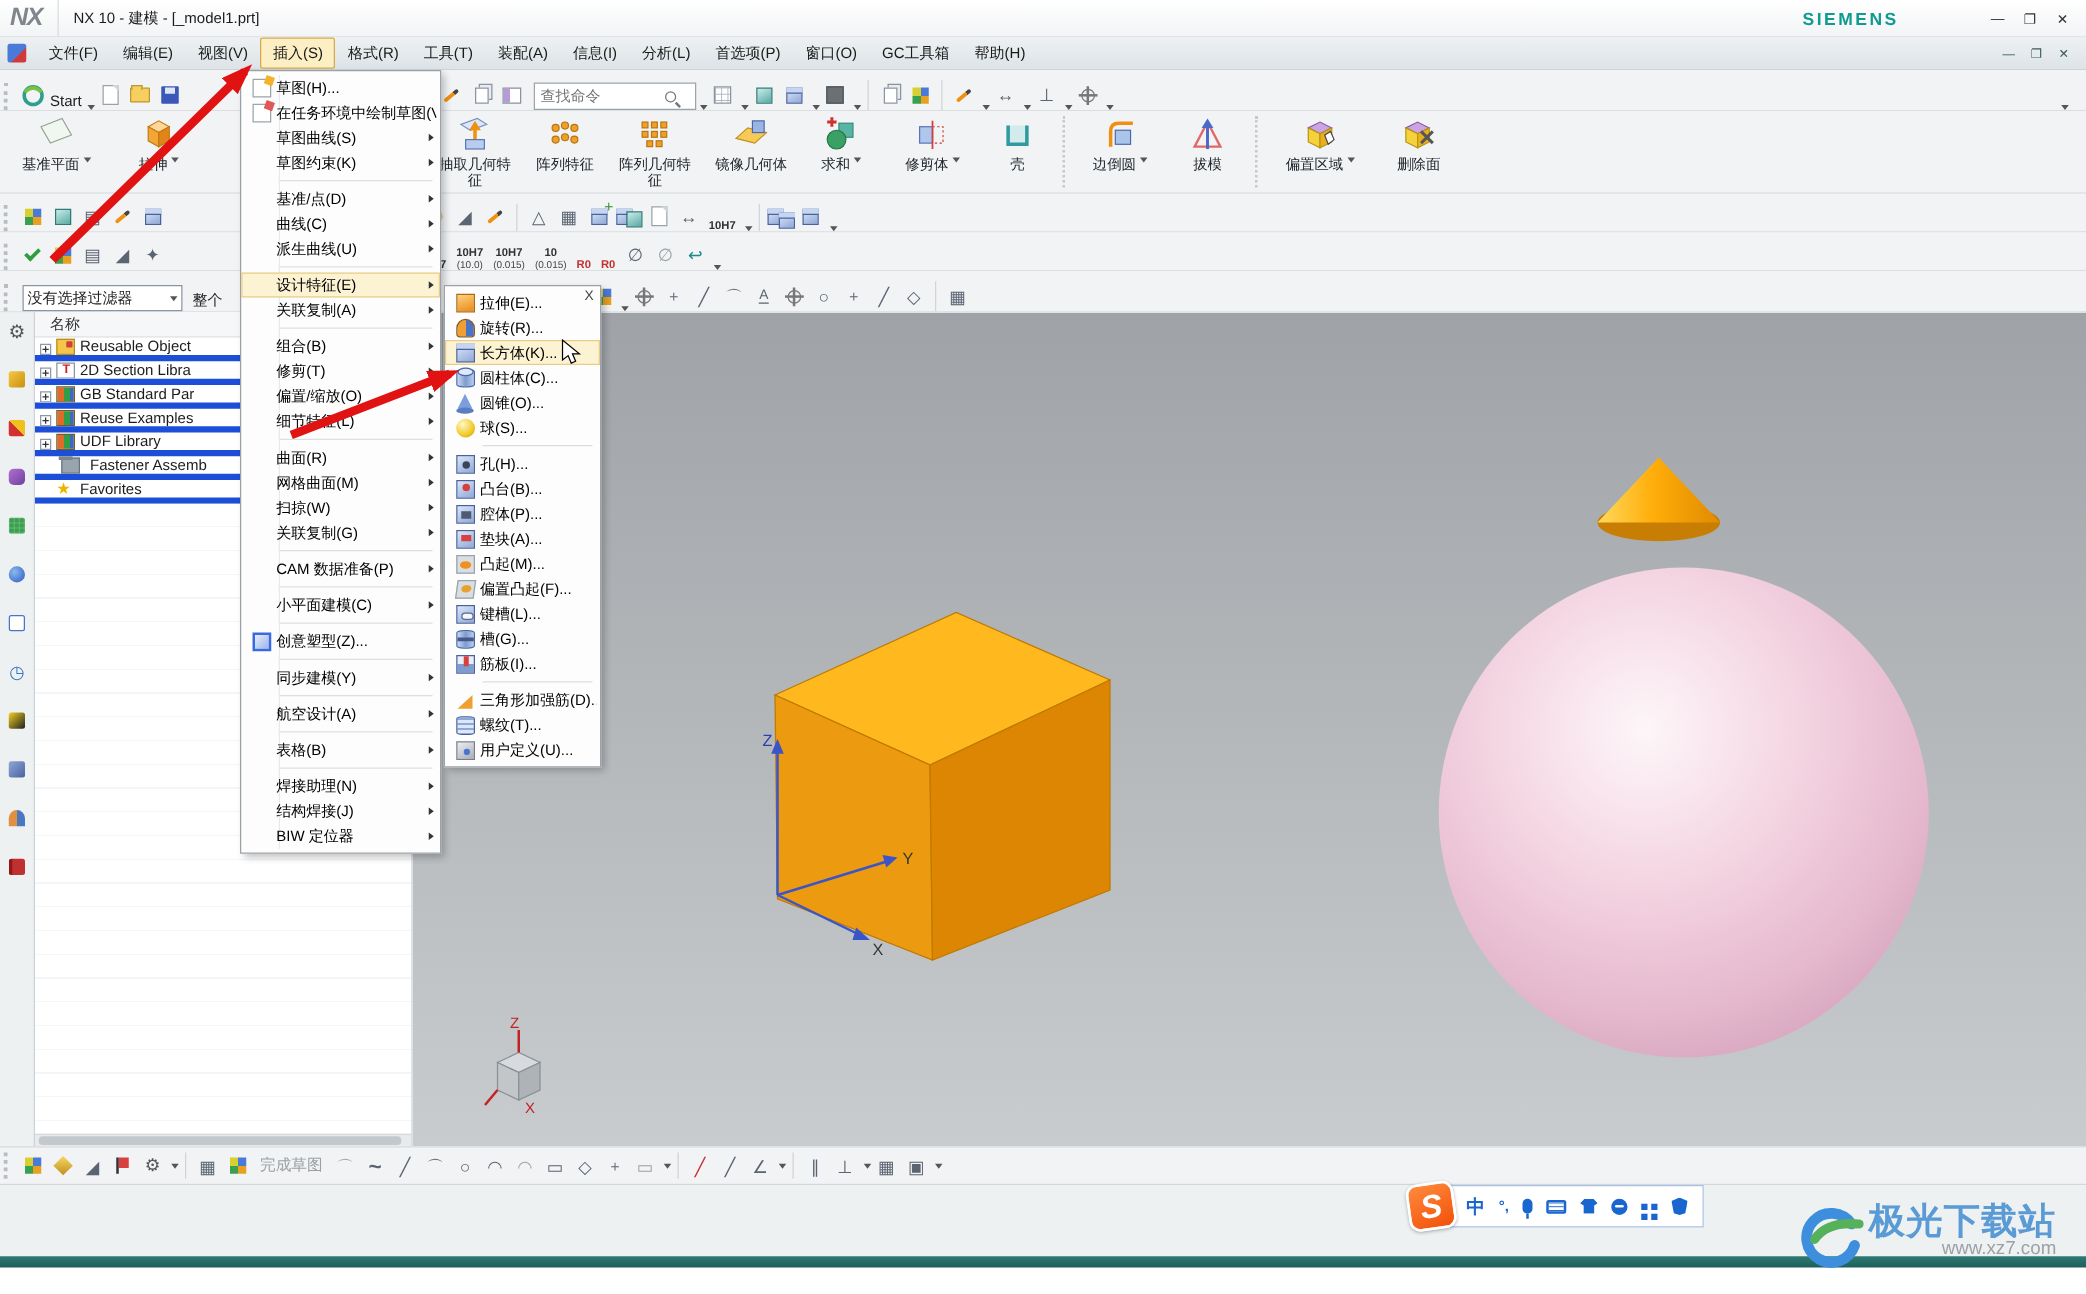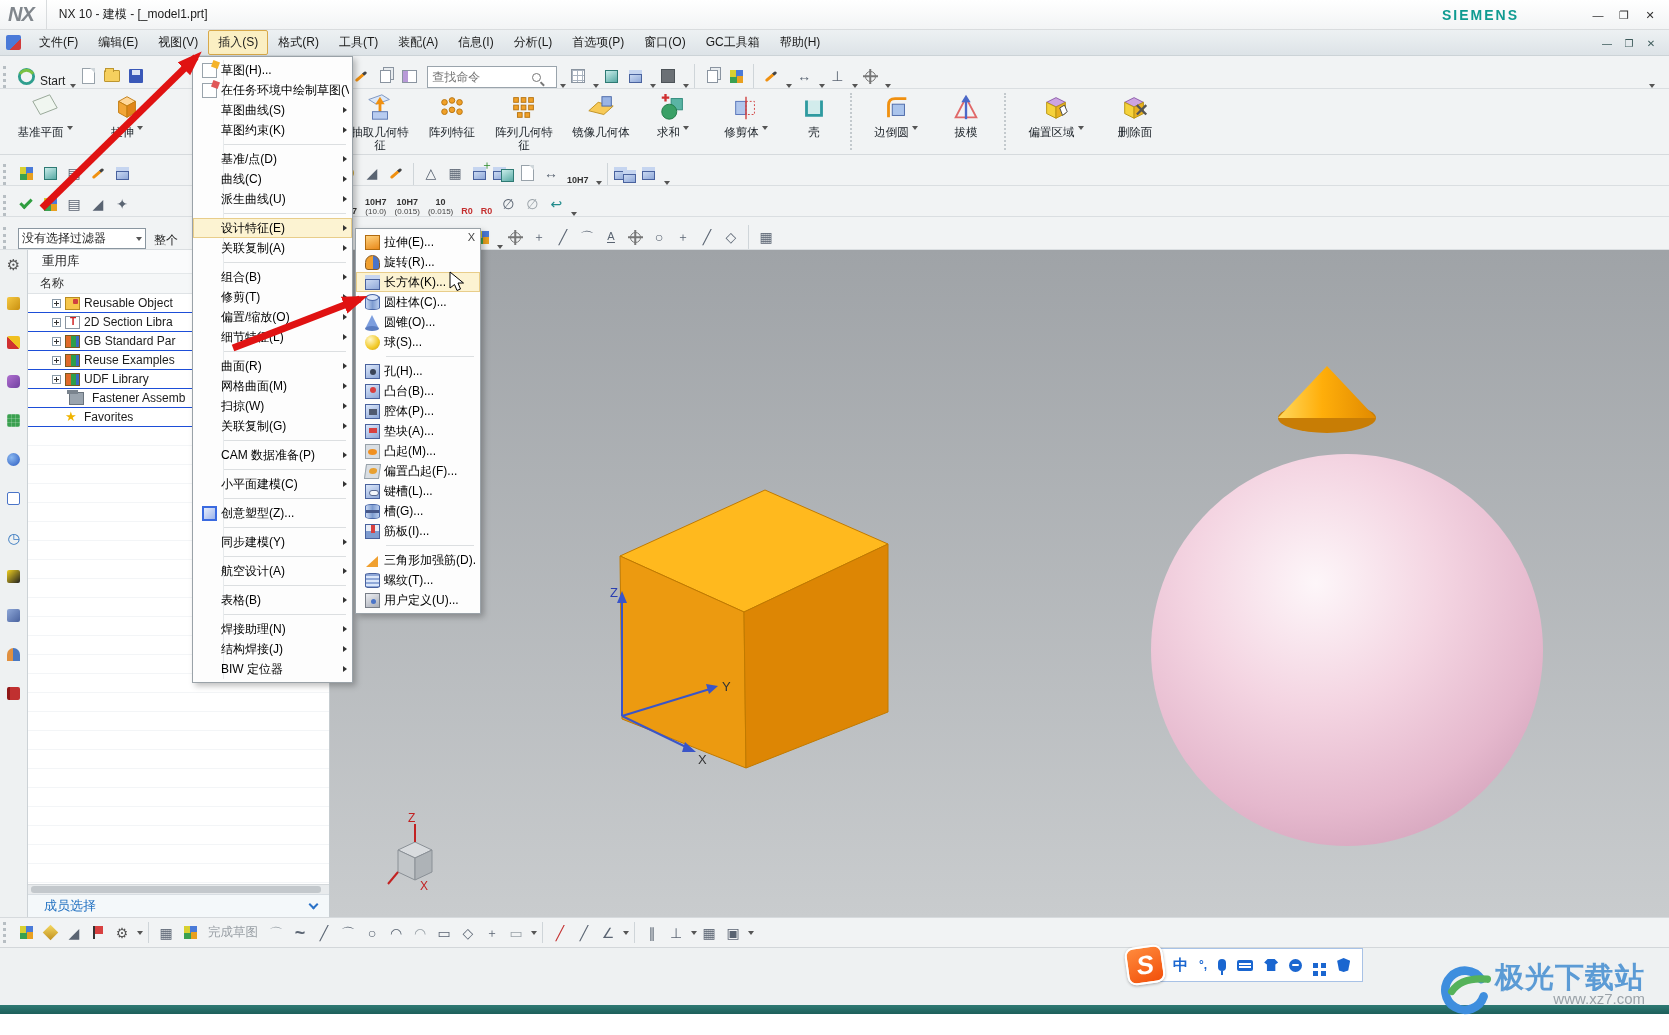--- a/index.html
+++ b/index.html
@@ -76,21 +76,21 @@
 .combo{display:flex;align-items:center;background:#fff;border:1px solid #8a96a0;height:21px;width:128px;margin-left:4px;padding:0 3px;justify-content:space-between;color:#222}
 .scope{margin-left:8px;color:#222;white-space:nowrap}
 
 .main{position:absolute;top:250px;left:0;width:1669px;height:667px;display:flex}
 .rstrip{width:28px;background:#eef1f2;border-right:1px solid #ccd2d6;display:flex;flex-direction:column;align-items:center;padding-top:6px;gap:22px}
 .rstrip .si{width:17px;height:17px;display:flex;align-items:center;justify-content:center;font-size:14px}
 .sq{width:13px;height:13px;border-radius:2px}
 .leftpanel{width:302px;background:#fff;border-right:1px solid #c6ccd0;position:relative;display:flex;flex-direction:column}
 .lp-title{height:24px;display:flex;align-items:center;padding-left:14px;color:#222;font-size:12.5px;background:#fafbfc;border-bottom:1px solid #e4e8ea}
 .lp-colhdr{height:20px;display:flex;align-items:center;padding-left:12px;color:#333;background:#f5f7f8;border-bottom:1px solid #dfe3e6}
-.trow{height:19px;display:flex;align-items:center;gap:4px;padding-left:24px;border-bottom:1px solid #1d4ed8;color:#1c1c1c;white-space:nowrap;overflow:hidden}
+.trow{height:19px;display:flex;align-items:flex-end;gap:4px;padding-left:4px;border-bottom:5px solid #1d4ed8;color:#1c1c1c;white-space:nowrap;overflow:hidden}
 .exp{width:9px;height:9px;border:1px solid #8a9aa8;background:#fff;position:relative;flex:0 0 9px}
 .exp::before{content:"";position:absolute;left:1px;right:1px;top:3px;height:1px;background:#333}
 .exp::after{content:"";position:absolute;top:1px;bottom:1px;left:3px;width:1px;background:#333}
 .noexp{width:9px;flex:0 0 9px}
 .ti{width:15px;height:13px;position:relative;flex:0 0 15px}
 .t-folder{background:#f6c64a;border:1px solid #b98c20}
 .t-folder::after{content:"";position:absolute;right:1px;top:1px;width:5px;height:5px;background:#d04040;border-radius:1px}
 .t-section{background:#fff;border:1px solid #8a94a0}
 .t-section::after{content:"T";position:absolute;left:4px;top:-1px;color:#d02020;font-size:10px;font-weight:bold}
 .t-books{background:linear-gradient(90deg,#e06a2a 0 5px,#2e9e4a 5px 10px,#3a6ac0 10px 15px);border:1px solid #7a5a20}
@@ -599,23 +599,20 @@
       </span>
     <span class="si">
         <span class="sq" style="border-radius:50% 50% 0 0;background:linear-gradient(90deg,#e09040 50%,#4a78c0 50%)"></span>
       </span>
     <span class="si">
         <span class="sq" style="background:#c03030;border-left:3px solid #901818"></span>
       </span>
   </div>
 
   <div class="leftpanel">
-    <div class="lp-title">
-        <span>重用库</span>
-      </div>
     <div class="lp-colhdr">
         <span>名称</span>
       </div>
     <div class="trow">
         <span class="exp"></span>
         <span class="ti t-folder"></span>
         <span>Reusable Object</span>
       </div>
     <div class="trow">
         <span class="exp"></span>
@@ -644,24 +641,20 @@
       </div>
     <div class="trow">
         <span class="noexp"></span>
         <span class="ti t-star"></span>
         <span>Favorites</span>
       </div>
     <div class="fillrows"></div>
     <div class="hscroll">
         <span class="thumb"></span>
       </div>
-    <div class="sec">
-        <span>成员选择</span>
-        <span class="chev"></span>
-      </div>
   </div>
 
   <div class="viewport">
     <svg width="1339" height="667" viewBox="0 0 1339 667">
       <defs>
         <linearGradient id="bgG" x1="0" y1="0" x2="0" y2="1">
             <stop offset="0" stop-color="#9FA3A7"></stop>
             <stop offset="1" stop-color="#C9CCCE"></stop>
           </linearGradient>
         <radialGradient id="sphG" cx="0.42" cy="0.33" r="0.78">

